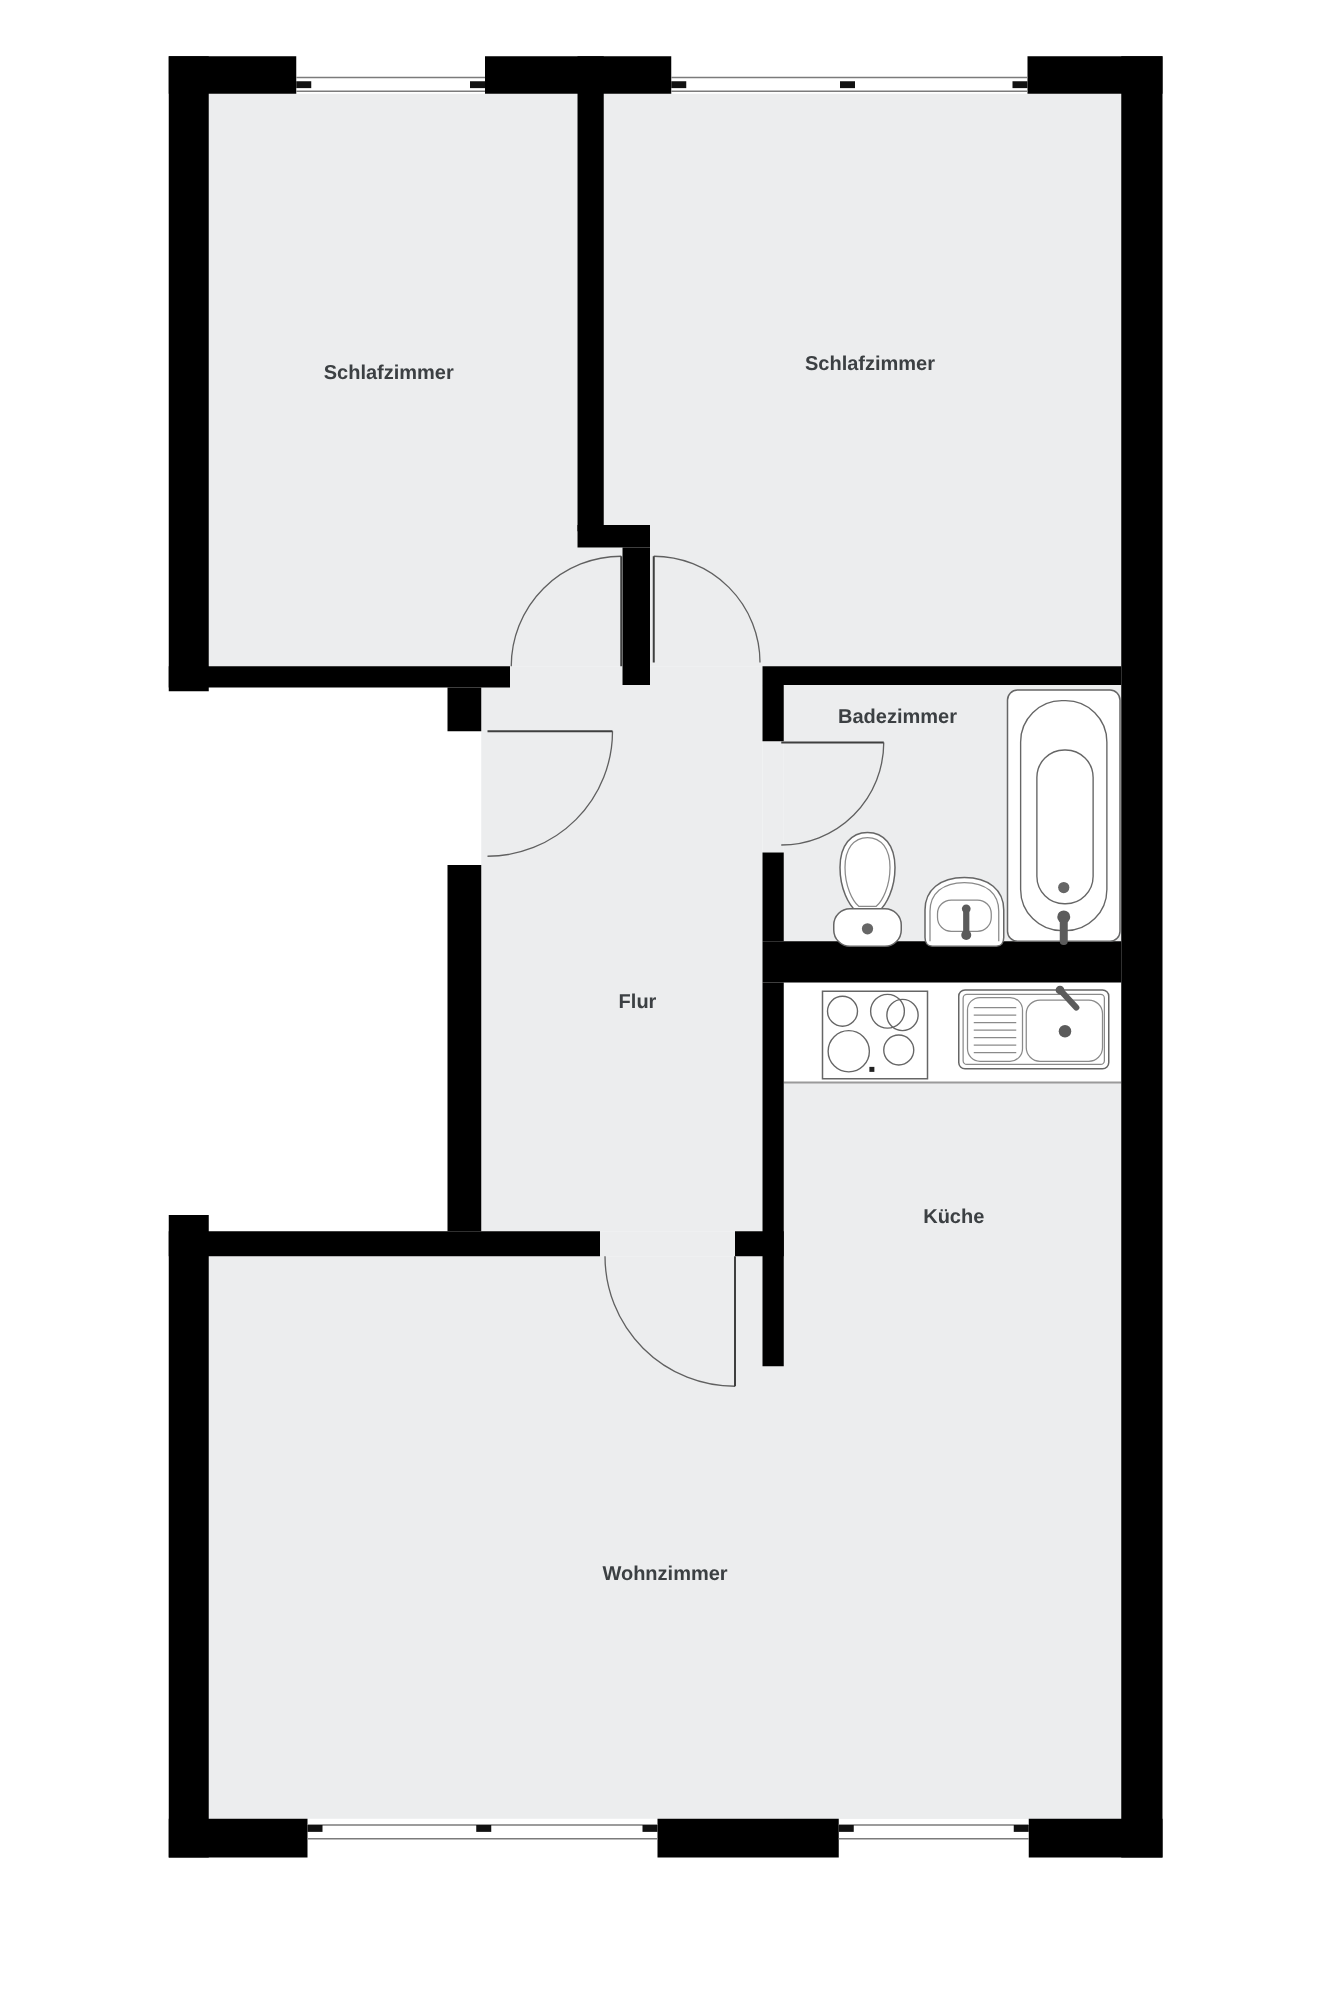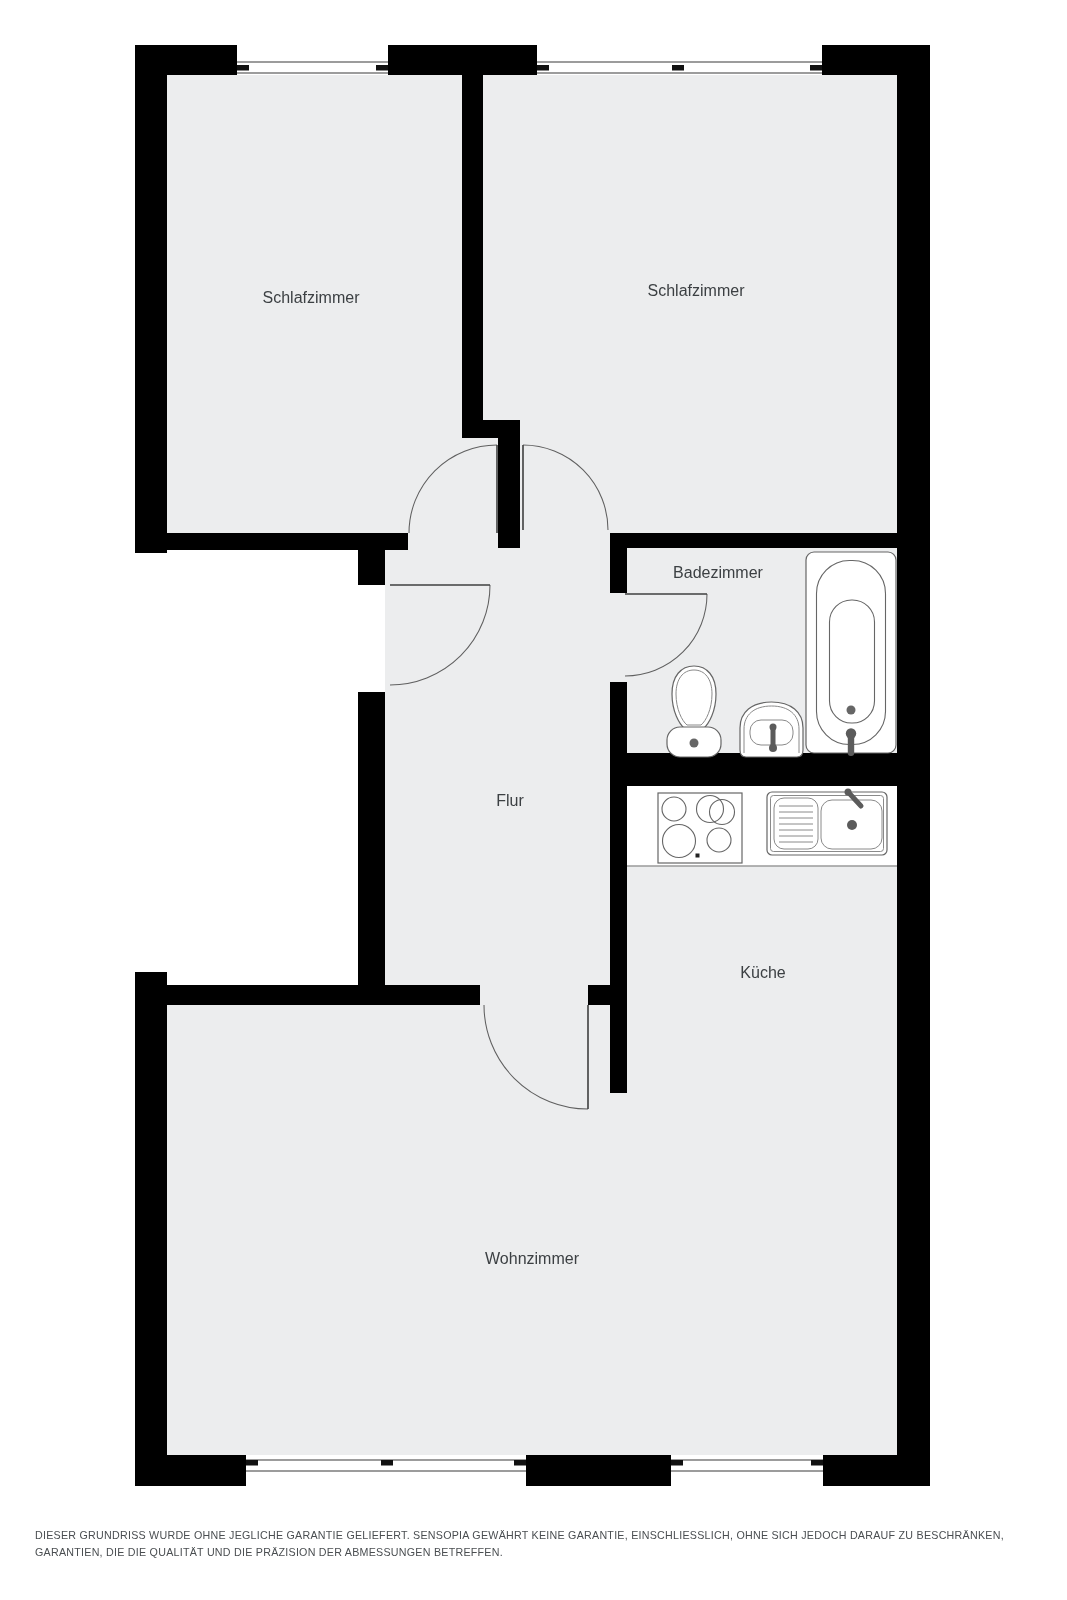--- a/index.html
+++ b/index.html
@@ -7,21 +7,21 @@
     --floor:#ECEDEE;
     --outline:#666666;
     --outline-soft:#8a8a8a;
     --label:#3C4043;
     --metal:#5b5b5b;
     --disclaimer:#4A4E51;
     --page:#ffffff;
   }
   html,body{margin:0;padding:0;background:var(--page);}
   #page{position:relative;width:1067px;height:1600px;background:var(--page);overflow:hidden;
-        font-family:"Liberation Sans",sans-serif;}
+        font-family:"Liberation Sans",sans-serif;font-weight:bold;}
   #plan{position:absolute;left:0;top:0;}
   .floor{fill:var(--floor);stroke:none;}
   .wall{fill:var(--wall);stroke:none;}
   .fixture{fill:#ffffff;stroke:var(--outline);stroke-width:1.2;}
   .fixline{fill:none;stroke:var(--outline);stroke-width:1.1;}
   .fixsoft{fill:none;stroke:var(--outline-soft);stroke-width:1;}
   .metal{fill:var(--metal);stroke:none;}
   .winline{stroke:#7b7b7b;stroke-width:1.3;fill:none;}
   .wintick{fill:#111111;}
   .leaf{stroke:#3f3f3f;stroke-width:1.6;fill:none;}
@@ -195,14 +195,13 @@
   <g>
     <text class="label" x="311" y="303">Schlafzimmer</text>
     <text class="label" x="696" y="296">Schlafzimmer</text>
     <text class="label" x="718" y="578">Badezimmer</text>
     <text class="label" x="510" y="806">Flur</text>
     <text class="label" x="763" y="978">Küche</text>
     <text class="label" x="532" y="1264">Wohnzimmer</text>
   </g>
 </svg>
 
-<div id="disclaimer">DIESER GRUNDRISS WURDE OHNE JEGLICHE GARANTIE GELIEFERT. SENSOPIA GEWÄHRT KEINE GARANTIE, EINSCHLIESSLICH, OHNE SICH JEDOCH DARAUF ZU BESCHRÄNKEN, GARANTIEN, DIE DIE QUALITÄT UND DIE PRÄZISION DER ABMESSUNGEN BETREFFEN.</div>
 </div>
 
 </body></html>

